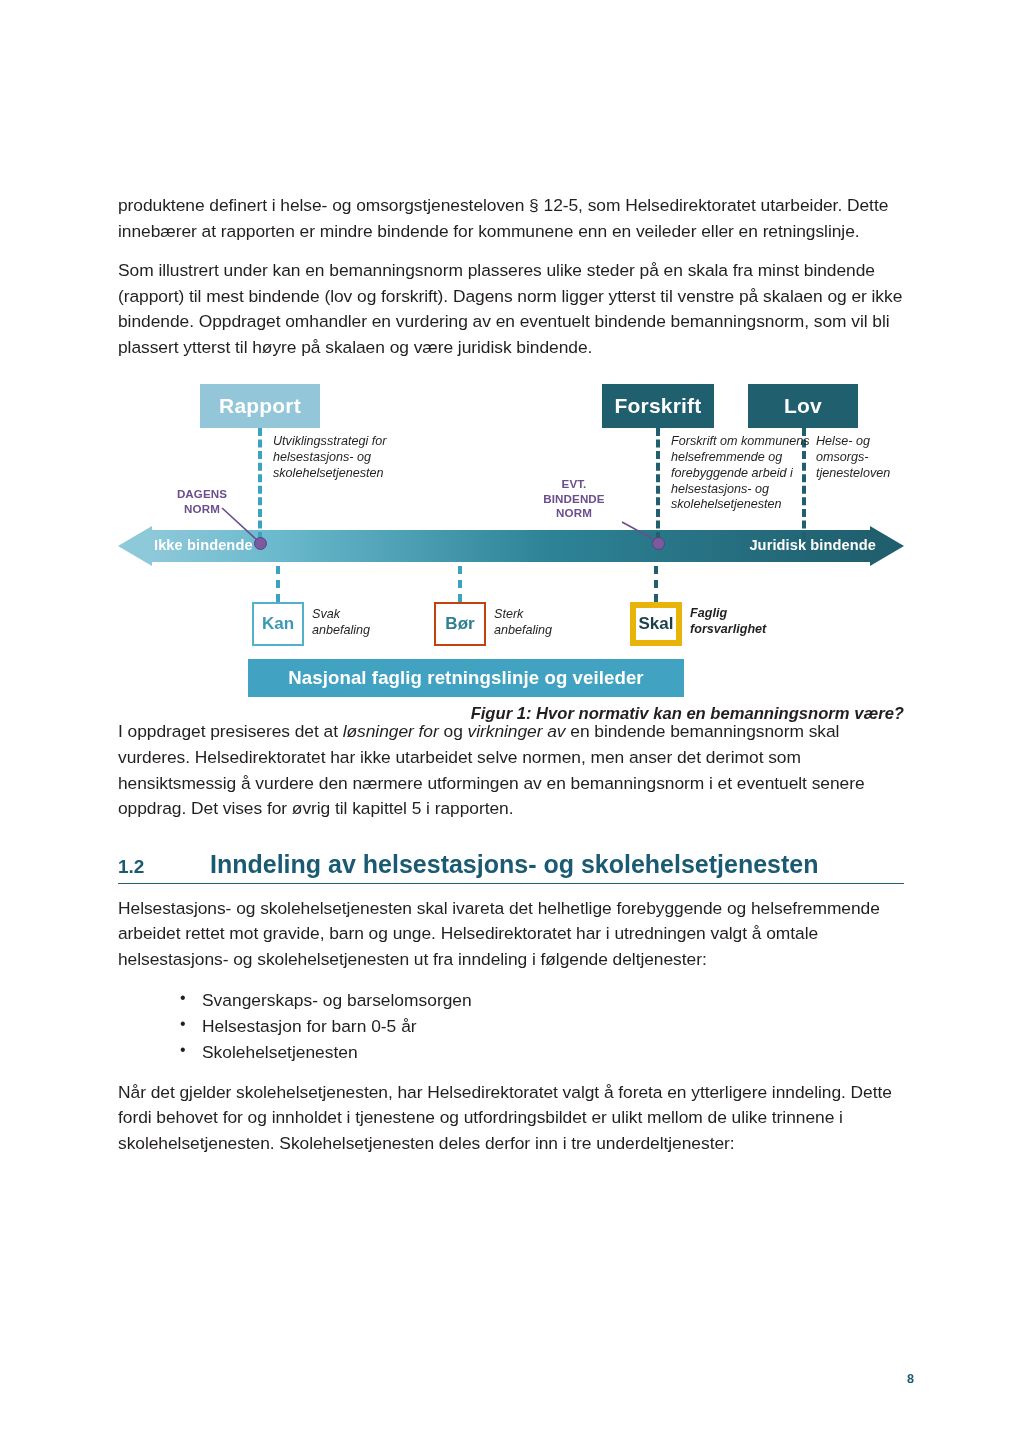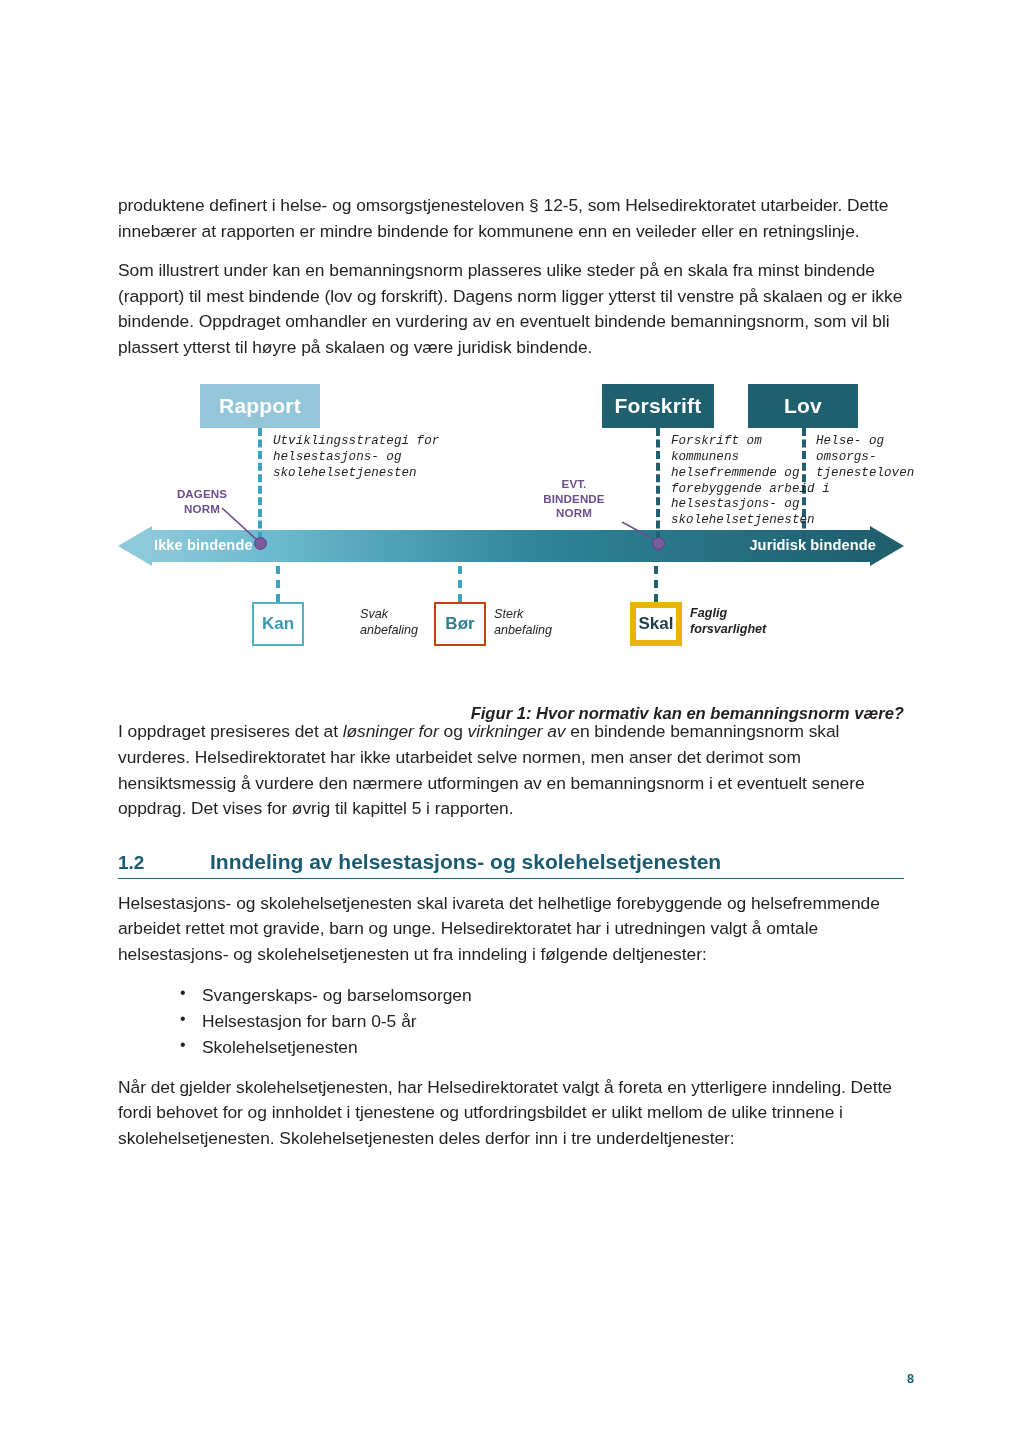--- a/index.html
+++ b/index.html
@@ -98,21 +98,21 @@
   .dash-forskrift { left: 538px; top: 54px; height: 112px; }
   .dash-lov { left: 684px; top: 54px; height: 112px; }
 
   
   .dash-kan { left: 158px; top: 192px; height: 36px; }
   .dash-bor { left: 340px; top: 192px; height: 36px; }
   .dash-skal { left: 536px; top: 192px; height: 36px; border-left-color:#1f5f6e; }
 
   .fig-note {
     position: absolute;
-    font-family: Liberation Mono, monospace;
+    font-family: Liberation Sans, sans-serif;
     font-style: italic;
     font-size: 12.6px;
     line-height: 1.25;
     color: #231f20;
   }
   .note-utv { left: 155px; top: 60px; width: 170px; }
   .note-forskrift { left: 553px; top: 60px; width: 160px; }
   .note-lov { left: 698px; top: 60px; width: 105px; }
 
   .norm-label {
@@ -177,21 +177,21 @@
     color: #1c3f4a;
   }
 
   .step-note {
     position: absolute;
     font-style: italic;
     font-size: 12.6px;
     line-height: 1.25;
     color: #231f20;
   }
-  .note-svak { left: 194px; top: 233px; width: 86px; margin-left: 48px; }
+  .note-svak { left: 194px; top: 233px; width: 86px; }
   .note-sterk { left: 376px; top: 233px; width: 86px; }
   .note-faglig { left: 572px; top: 232px; width: 96px; font-weight: bold; }
 
   .bottom-bar {
     position: absolute;
     left: 130px; top: 285px;
     width: 436px; height: 38px;
     background: #41a3c1;
     display: flex;
     align-items: center;
@@ -222,21 +222,21 @@
     align-items: baseline;
   }
   .heading-num {
     font-size: 19px;
     font-weight: bold;
     color: #1a5a73;
     width: 92px;
     flex: 0 0 92px;
   }
   .heading-text {
-    font-size: 21px;
+    font-size: 25px;
     font-weight: bold;
     color: #1a5a73;
   }
 
   ul.bullets {
     margin: 10px 0 14px 0;
     padding-left: 62px;
     list-style: none;
   }
   ul.bullets li {
@@ -321,20 +321,21 @@
 
       <div class="step-box step-kan">Kan</div>
       <div class="step-note note-svak">Svak anbefaling</div>
 
       <div class="step-box step-bor">Bør</div>
       <div class="step-note note-sterk">Sterk anbefaling</div>
 
       <div class="step-box step-skal">Skal</div>
       <div class="step-note note-faglig">Faglig forsvarlighet</div>
 
+      <div class="bottom-bar">Nasjonal faglig retningslinje og veileder</div>
 
       <div class="fig-caption">Figur 1: Hvor normativ kan en bemanningsnorm være?</div>
     </div>
 
     <p class="body-text">
       <span>I oppdraget presiseres det at </span><em>løsninger for</em><span> og </span><em>virkninger av</em><span> en bindende bemanningsnorm skal vurderes. Helsedirektoratet har ikke utarbeidet selve normen, men anser det derimot som hensiktsmessig å vurdere den nærmere utformingen av en bemanningsnorm i et eventuelt senere oppdrag. Det vises for øvrig til kapittel 5 i rapporten.</span>
     </p>
 
     <div class="heading-wrap">
       <span class="heading-num">1.2</span>

